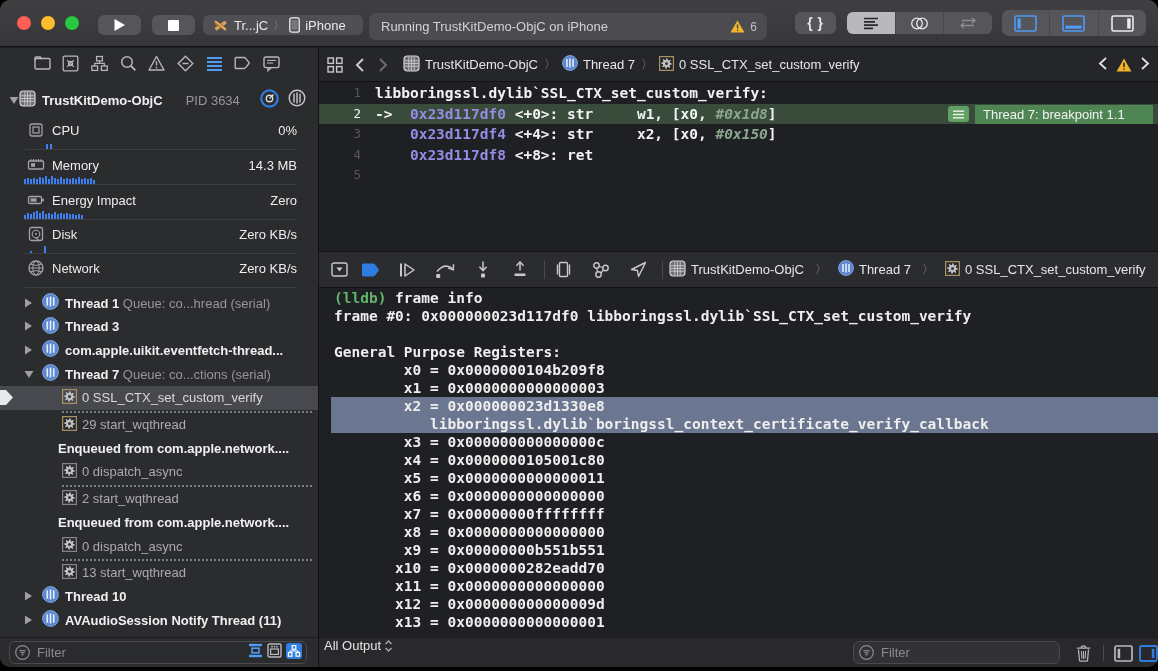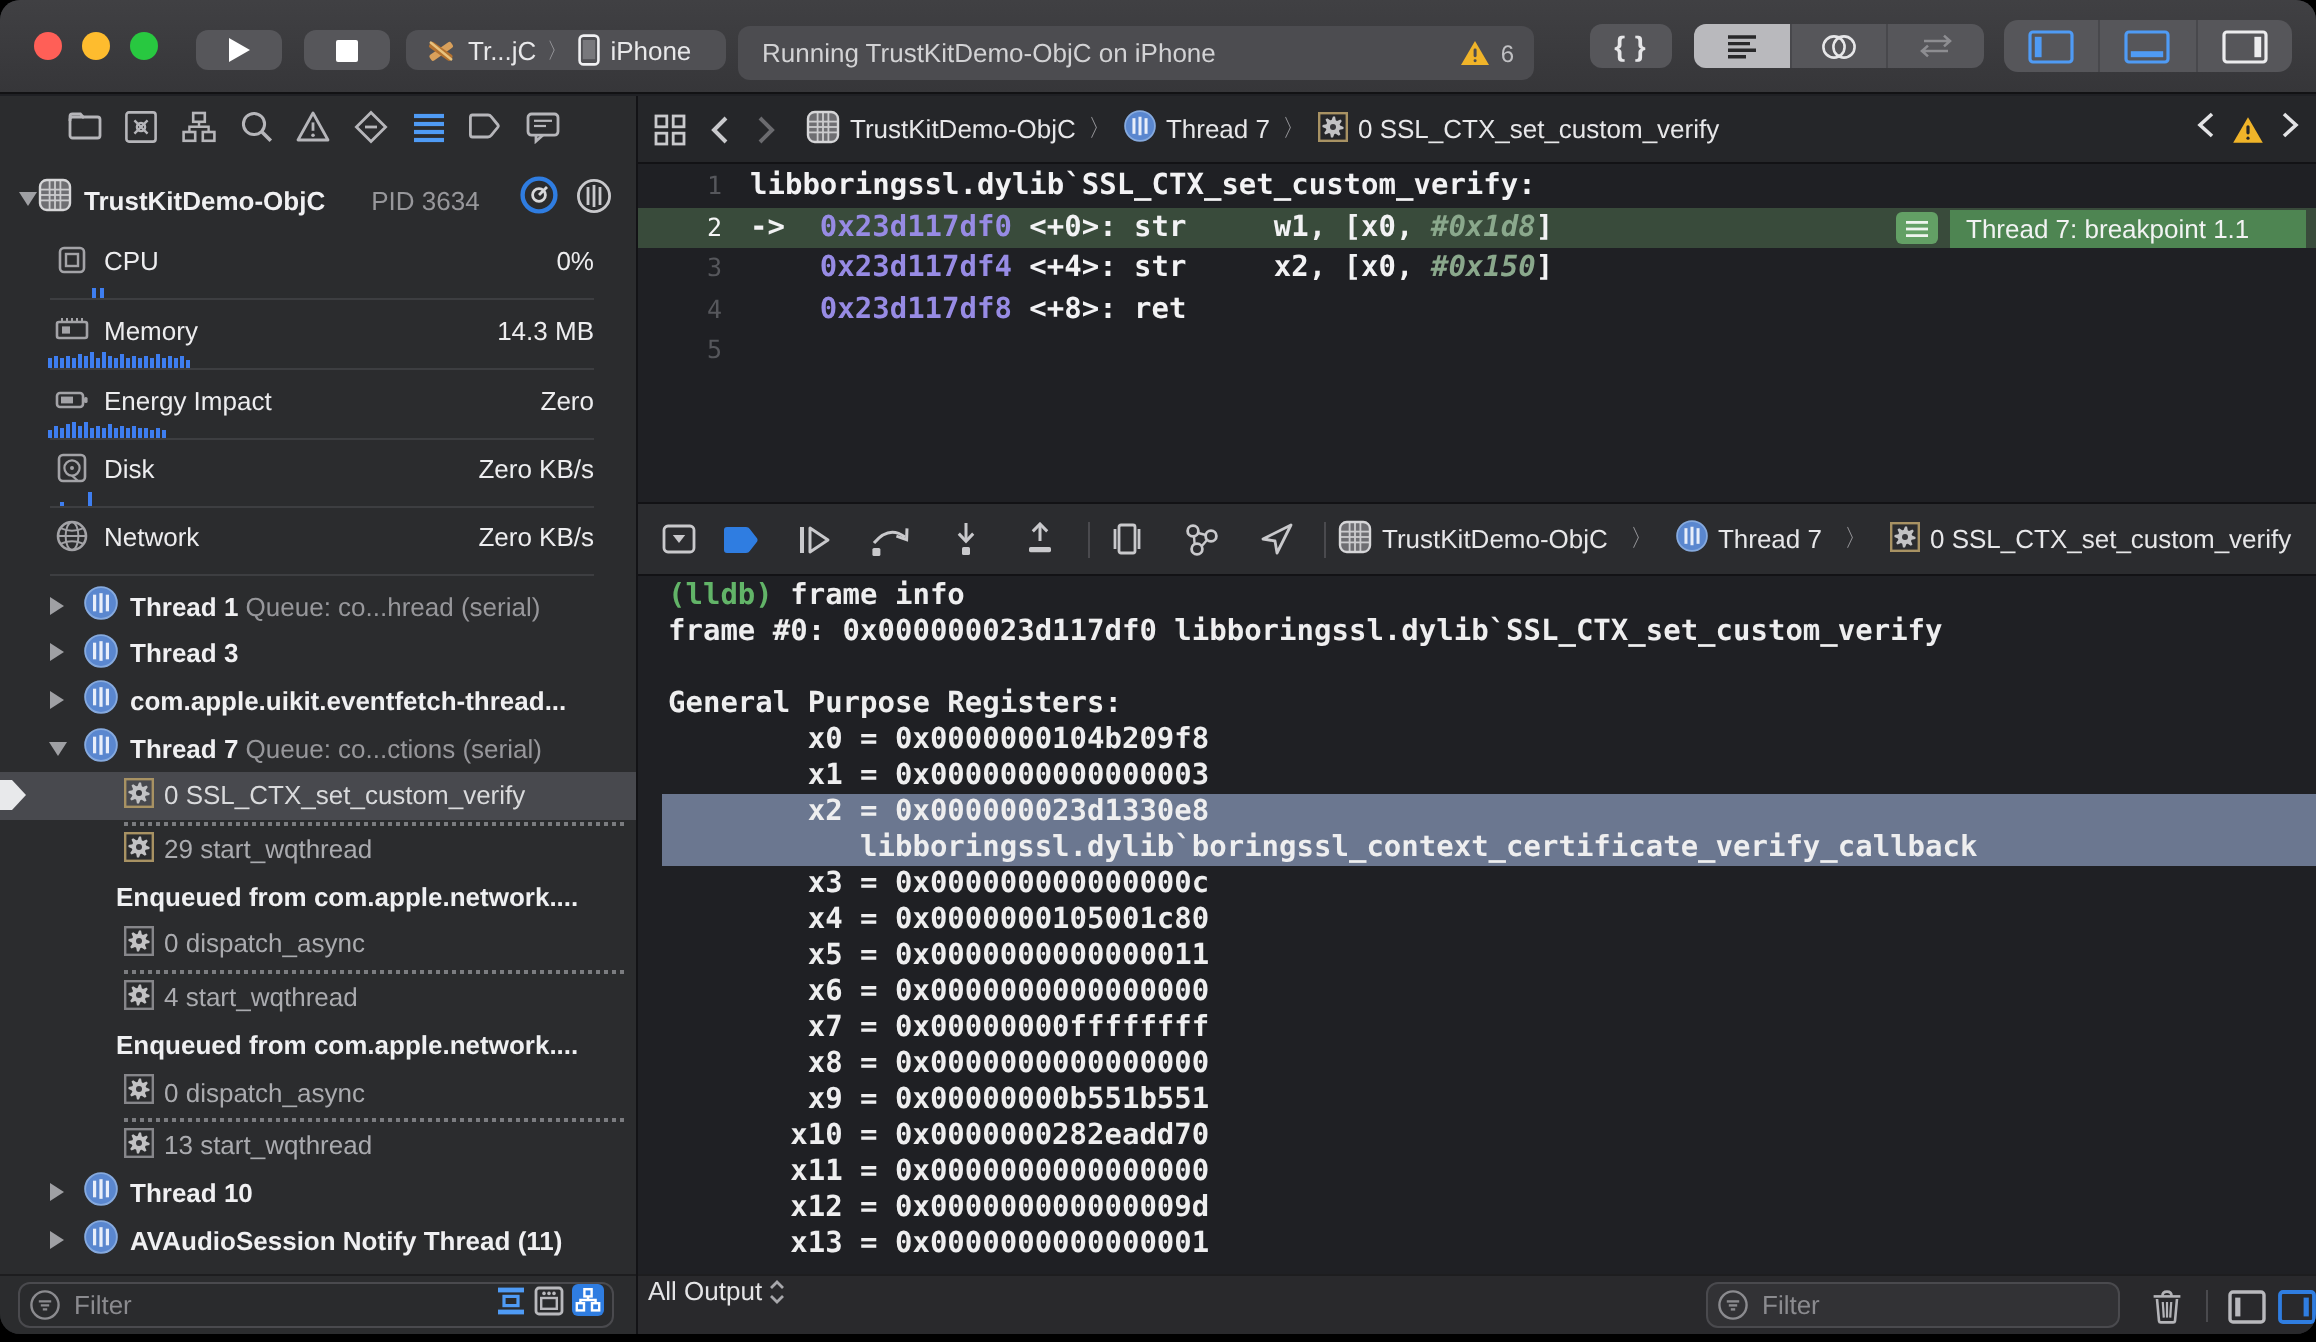--- a/index.html
+++ b/index.html
@@ -544,21 +544,21 @@
   </svg></span>
       <span class="f-label">0 dispatch_async</span>
         </div>
         <div class="dashsep" style="top: 194.1px;"></div>
         <div class="trow" style="top: 195.6px;">
       <span class="f-ico"><svg width="15" height="15" viewBox="0 0 15 15">
     <rect x="0.6" y="0.6" width="13.8" height="13.8" fill="none" stroke="#86868a" stroke-width="1.2"></rect>
     <path d="M7.50 2.20 L8.53 2.30 L8.88 4.17 L9.50 4.51 L11.25 3.75 L11.91 4.56 L10.83 6.12 L11.03 6.80 L12.80 7.50 L12.70 8.53 L10.83 8.88 L10.49 9.50 L11.25 11.25 L10.44 11.91 L8.88 10.83 L8.20 11.03 L7.50 12.80 L6.47 12.70 L6.12 10.83 L5.50 10.49 L3.75 11.25 L3.09 10.44 L4.17 8.88 L3.97 8.20 L2.20 7.50 L2.30 6.47 L4.17 6.12 L4.51 5.50 L3.75 3.75 L4.56 3.09 L6.12 4.17 L6.80 3.97 Z" fill="#c2c2c4"></path>
     <circle cx="7.5" cy="7.5" r="1.5" fill="#36363a"></circle>
   </svg></span>
-      <span class="f-label">4 start_wqthread</span>
+      <span class="f-label">2 start_wqthread</span>
         </div>
         <div class="trow" style="top: 219.3px;">
           <span class="e-label">Enqueued from com.apple.network....</span>
         </div>
         <div class="trow" style="top: 243px;">
       <span class="f-ico"><svg width="15" height="15" viewBox="0 0 15 15">
     <rect x="0.6" y="0.6" width="13.8" height="13.8" fill="none" stroke="#86868a" stroke-width="1.2"></rect>
     <path d="M7.50 2.20 L8.53 2.30 L8.88 4.17 L9.50 4.51 L11.25 3.75 L11.91 4.56 L10.83 6.12 L11.03 6.80 L12.80 7.50 L12.70 8.53 L10.83 8.88 L10.49 9.50 L11.25 11.25 L10.44 11.91 L8.88 10.83 L8.20 11.03 L7.50 12.80 L6.47 12.70 L6.12 10.83 L5.50 10.49 L3.75 11.25 L3.09 10.44 L4.17 8.88 L3.97 8.20 L2.20 7.50 L2.30 6.47 L4.17 6.12 L4.51 5.50 L3.75 3.75 L4.56 3.09 L6.12 4.17 L6.80 3.97 Z" fill="#c2c2c4"></path>
     <circle cx="7.5" cy="7.5" r="1.5" fill="#36363a"></circle>
   </svg></span>

